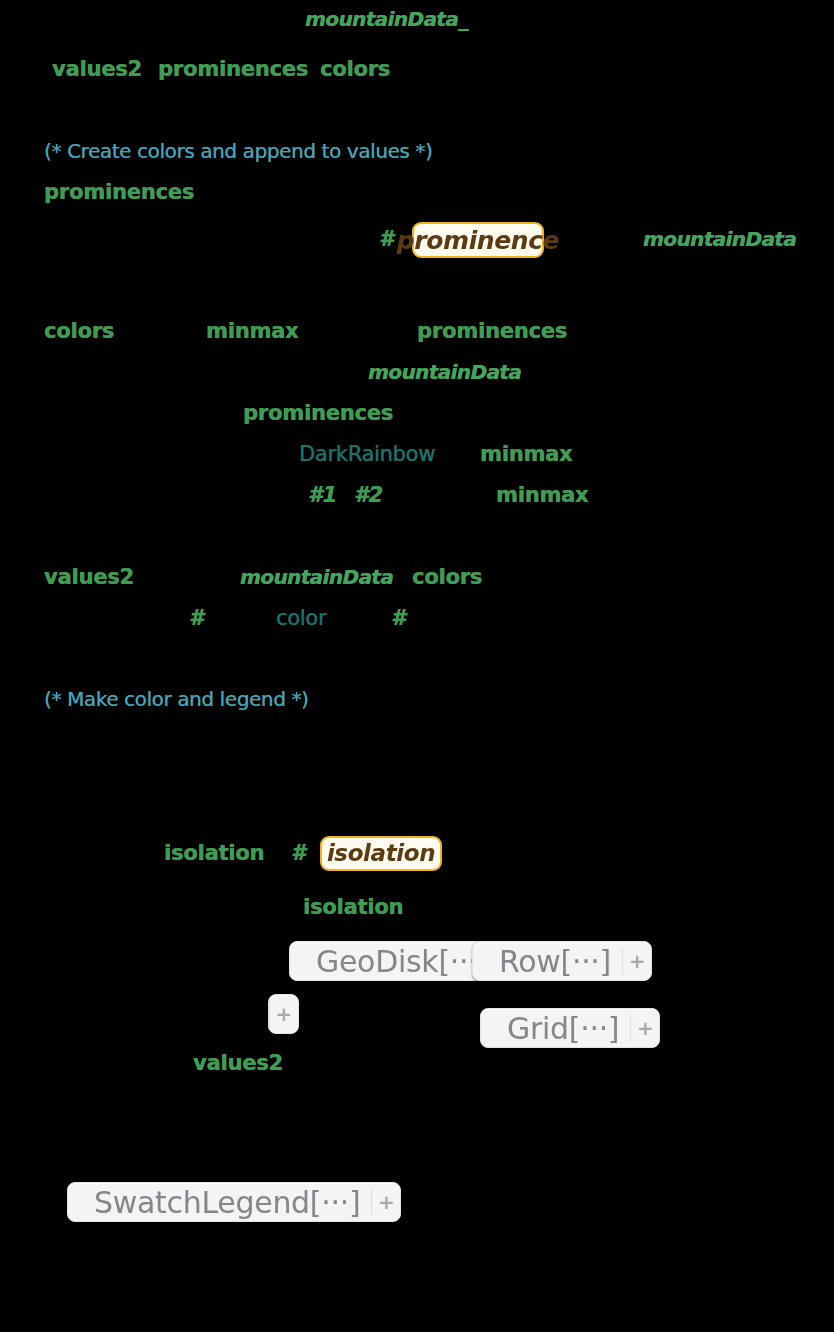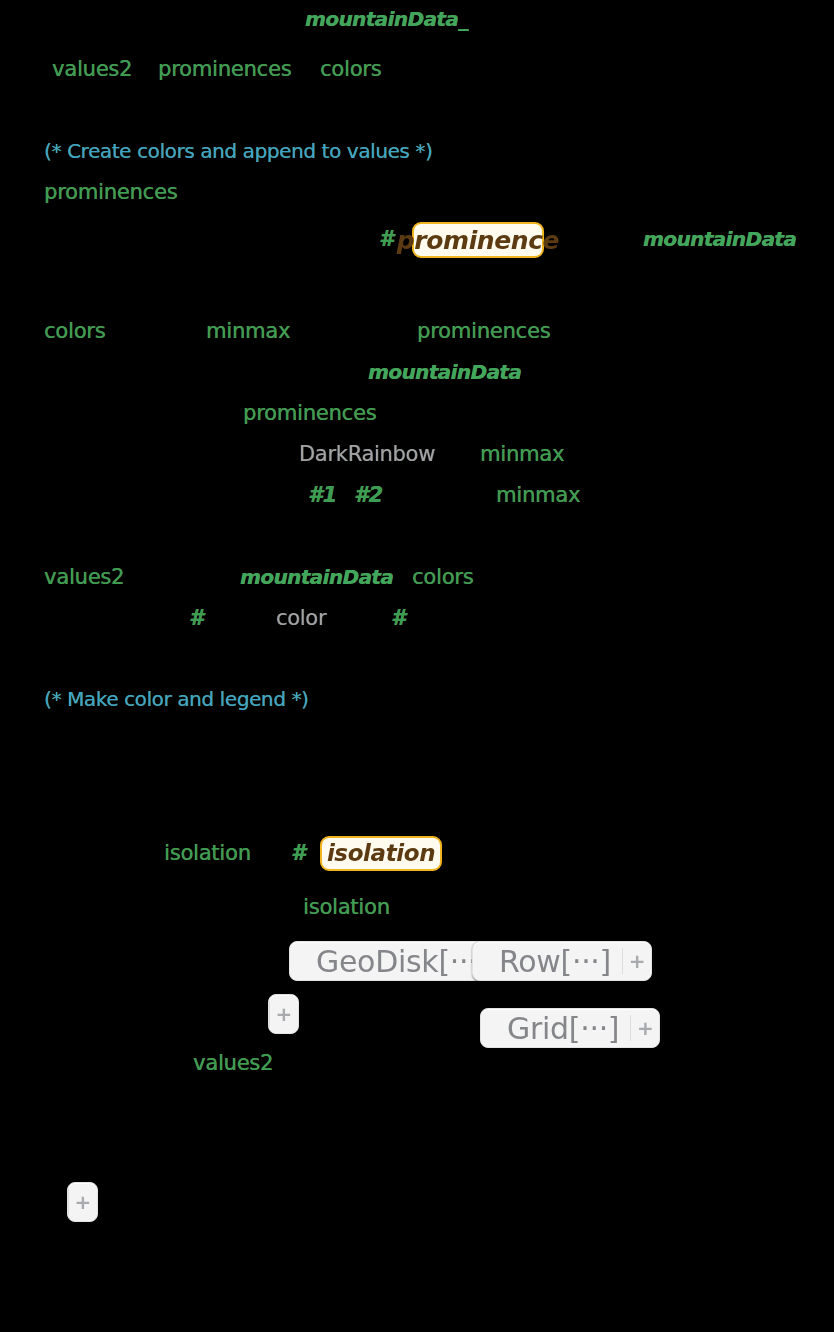--- a/index.html
+++ b/index.html
@@ -20,21 +20,21 @@
     position: absolute;
     white-space: pre;
     line-height: 1;
     letter-spacing: -0.2px;
   }
 
   
   .sym {
     color: #3A9E53;
     font-family: "DejaVu Sans", sans-serif;
-    font-weight: 400;
+    font-weight: 700;
     font-size: 21px;
     text-shadow: 0.5px 0 0 rgba(190,210,60,.55), -0.5px 0 0 rgba(40,150,190,.35);
   }
 
   
   .symi {
     color: #3FA85C;
     font-family: "DejaVu Sans", sans-serif;
     font-weight: 700;
     font-style: italic;
@@ -48,21 +48,21 @@
     color: #3AA6CE;
     font-family: "DejaVu Sans", sans-serif;
     font-weight: 400;
     font-size: 20px;
     letter-spacing: -0.4px;
     text-shadow: 0.5px 0 0 rgba(200,210,70,.5), -0.5px 0 0 rgba(40,160,200,.3);
   }
 
   
   .str {
-    color: #a3a3a3;
+    color: #0f766e;
     font-family: "DejaVu Sans", sans-serif;
     font-weight: 400;
     font-size: 21px;
     letter-spacing: -0.3px;
     text-shadow: 0.5px 0 0 rgba(160,150,120,.45), -0.5px 0 0 rgba(70,110,160,.4);
   }
 
   
   .slot {
     color: #3A9E53;
@@ -209,15 +209,16 @@
 
 <div class="elide" style="left:480px; top:1008px;">
   <span class="lbl">Grid[···]</span>
   <span class="sep"></span>
   <span class="plus">+</span>
 </div>
 
 <span class="tok sym" style="left:193px; top:1053px;">values2</span>
 
 <div class="elide" style="left:67px; top:1182px;">
+  <span class="lbl">SwatchLegend[···]</span>
   <span class="sep"></span>
   <span class="plus">+</span>
 </div>
 
 </body></html>

